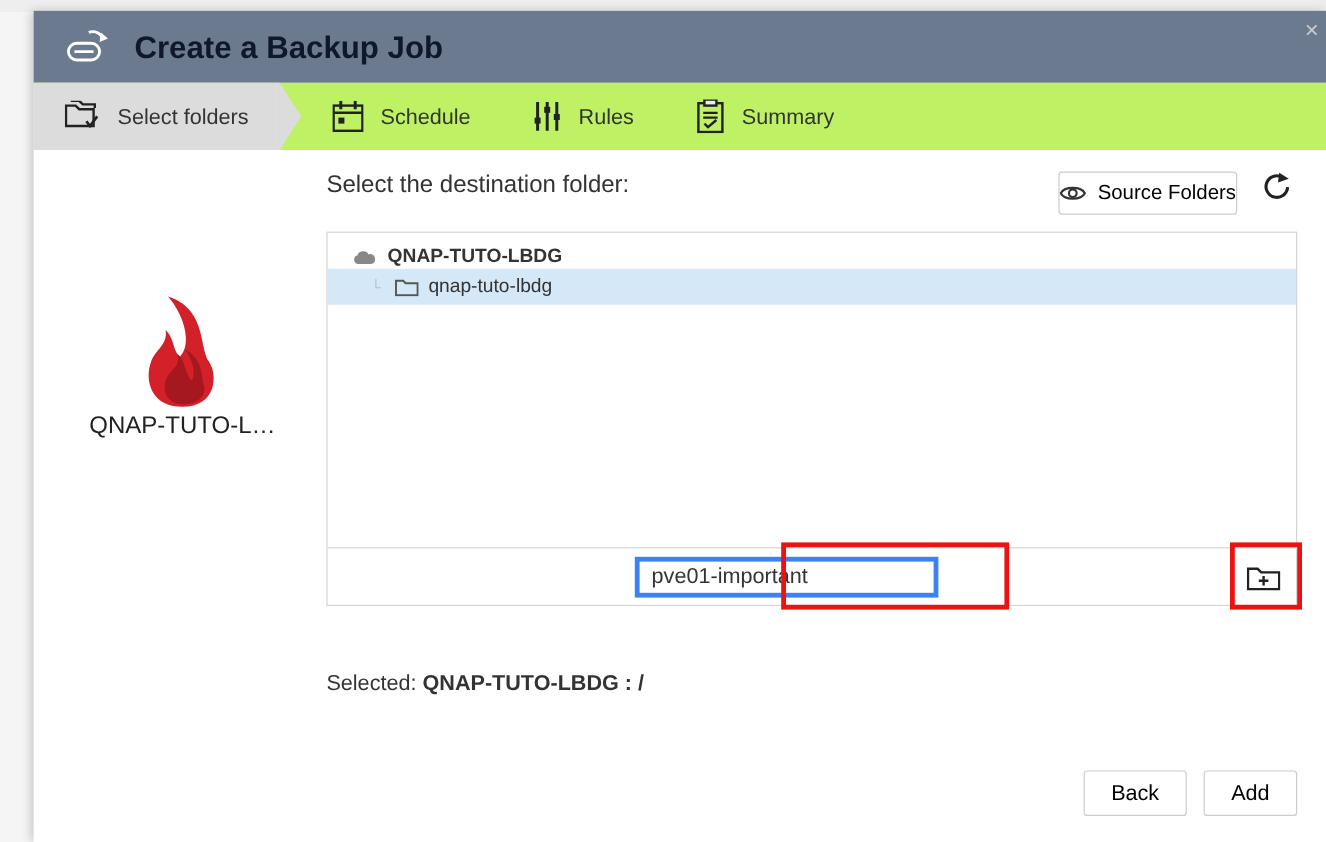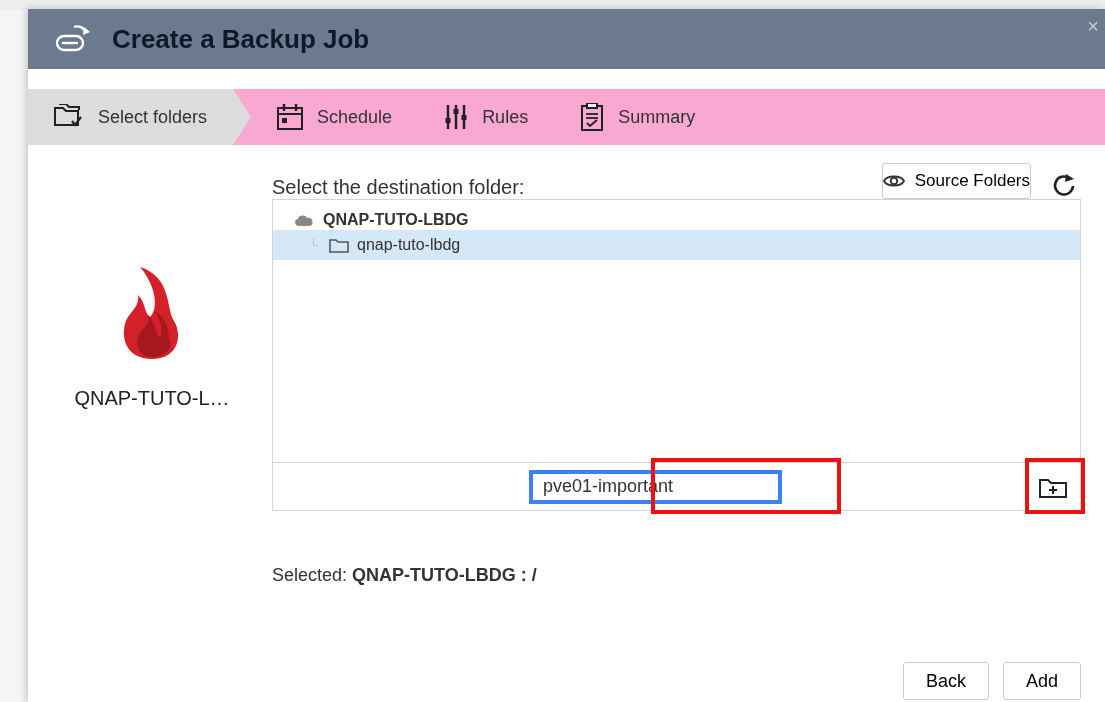--- a/index.html
+++ b/index.html
@@ -42,25 +42,24 @@
       align-items: center;
       padding-left: 26px;
       gap: 22px;
     }
     .header-title {
       color: #0f172a;
       font-size: 26px;
       font-weight: bold;
     }
     .step-bar {
-      background: #f9a8d4;
+      background: #bef264;
       height: 56px;
       display: flex;
       align-items: center;
-      margin-top: 20px;
     }
     .step {
       display: flex;
       align-items: center;
       gap: 14px;
       padding: 0 26px;
       height: 100%;
       font-size: 18px;
       color: #333;
       position: relative;
@@ -87,36 +86,37 @@
     }
     .side {
       width: 200px;
       display: flex;
       flex-direction: column;
       align-items: center;
       padding-top: 100px;
     }
     .side-label {
       font-size: 20px;
-      margin-top: 24px;
+      margin-top: 1px;
       color: #222;
       width: 100%;
       text-align: center;
       white-space: nowrap;
       overflow: hidden;
       text-overflow: ellipsis;
     }
     .main {
       flex: 1;
       display: flex;
       flex-direction: column;
     }
     .top-row {
       display: flex;
-      align-items: flex-end;
+      align-items: flex-start;
+      margin-bottom: 14px;
     }
     .dest-label {
       font-size: 20px;
       color: #333;
       flex: 1;
     }
     .source-btn {
       background: #fff;
       border: 1px solid #ccc;
       border-radius: 3px;

